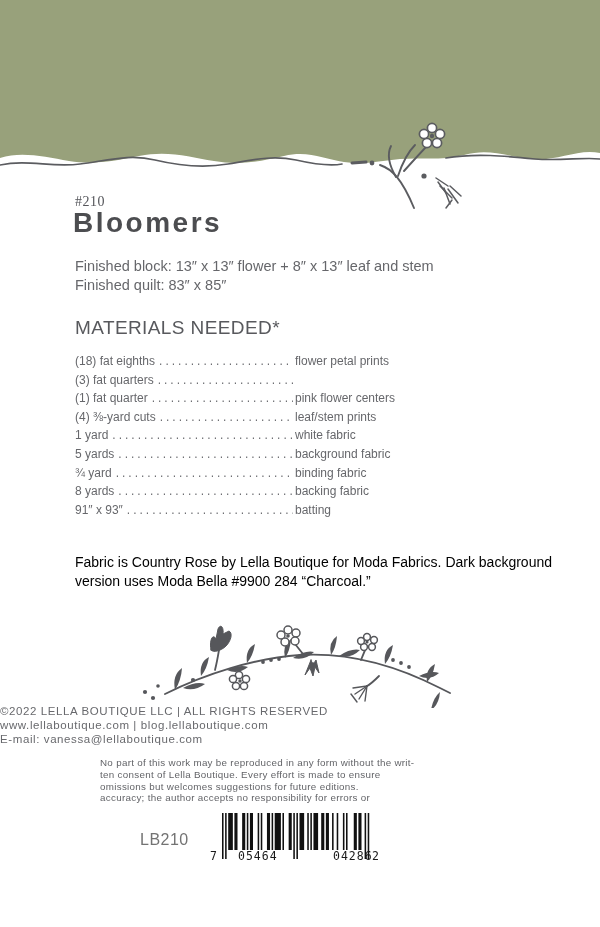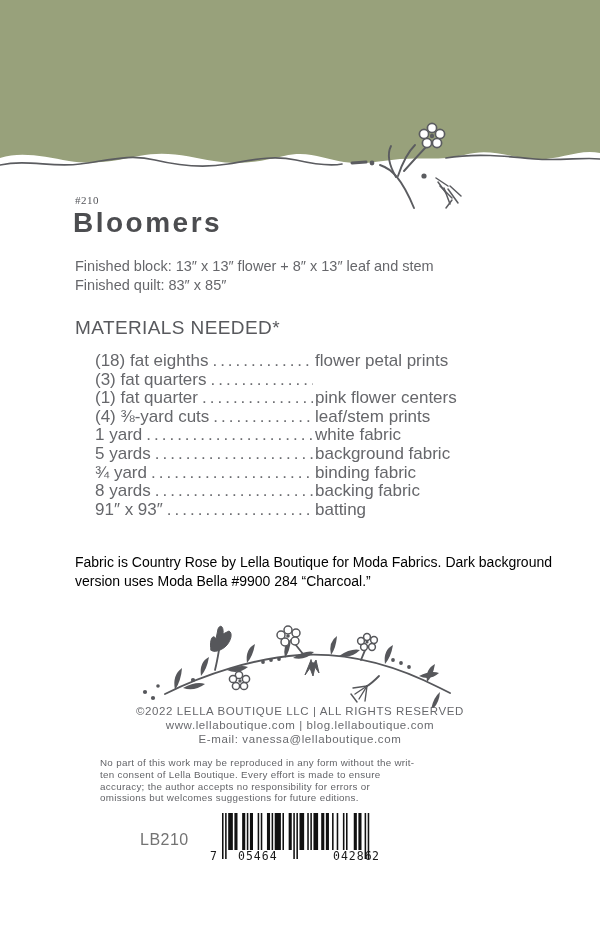--- a/index.html
+++ b/index.html
@@ -13,59 +13,59 @@
   }
   .abs { position: absolute; }
 
   
   #banner-svg { position: absolute; top: 0; left: 0; width: 600px; height: 220px; }
 
   
   #pattern-number {
     left: 75px; top: 194px;
     font-family: "Liberation Serif", serif;
-    font-size: 11px; color: #54555a; letter-spacing: 0.5px;
+    font-size: 14px; color: #54555a; letter-spacing: 0.5px;
   }
   #page-title {
     left: 73px; top: 207px;
     font-size: 28px; font-weight: bold; letter-spacing: 2.5px;
     color: #4c4d50;
   }
   #finished-specs {
     left: 75px; top: 257px;
     font-size: 14.5px; line-height: 18.5px; color: #66676b;
   }
 
   
   #materials-heading {
     left: 75px; top: 317px;
     font-size: 19px; letter-spacing: 0.4px; color: #58595d;
   }
   #materials-rows { left: 75px; top: 352px; width: 470px; }
-  .mat-row { display: flex; font-size: 17px; line-height: 18.6px; color: #66676b; margin-left: 20px; }
+  .mat-row { display: flex; font-size: 12px; line-height: 18.6px; color: #66676b; }
   .mat-left { width: 218px; display: flex; overflow: hidden; flex: none; }
   .mat-item { white-space: nowrap; flex: none; }
   .mat-leader {
     flex: 1 1 auto; overflow: hidden; white-space: nowrap;
     letter-spacing: 3px; padding-left: 4px; color: #6b6c70;
   }
   .mat-use { padding-left: 2px; white-space: nowrap; }
 
   
   #fabric-note {
     left: 75px; top: 553px; width: 490px;
     font-size: 14px; line-height: 19px; color: #000000;
   }
 
   
   #branch-svg { position: absolute; left: 135px; top: 618px; width: 330px; height: 90px; }
 
   
   #copyright-block {
-    left: 0; top: 704px; width: 600px; text-align: center;
+    left: 0; top: 704px; width: 600px; text-align: left;
     font-size: 11.5px; line-height: 14px; color: #68696d; letter-spacing: 0.6px;
   }
   #legal-block {
     left: 100px; top: 757px; width: 400px; 
     font-size: 9.8px; line-height: 11.8px; color: #636468; letter-spacing: 0.3px;
   }
   #sku { left: 140px; top: 831px; font-size: 16px; color: #737373; letter-spacing: 0.5px; }
 
   
   #barcode { left: 222px; top: 813px; width: 148px; height: 50px; }
@@ -296,22 +296,22 @@
 
 <div class="abs" id="copyright-block">
   <div>©2022 LELLA BOUTIQUE LLC | ALL RIGHTS RESERVED</div>
   <div>www.lellaboutique.com | blog.lellaboutique.com</div>
   <div>E-mail: vanessa@lellaboutique.com</div>
 </div>
 
 <div class="abs" id="legal-block">
   <div>No part of this work may be reproduced in any form without the writ-</div>
   <div>ten consent of Lella Boutique. Every effort is made to ensure</div>
+  <div>omissions but welcomes suggestions for future editions.</div>
   <div>accuracy; the author accepts no responsibility for errors or</div>
-  <div>omissions but welcomes suggestions for future editions.</div>
 </div>
 
 <div class="abs" id="sku">LB210</div>
 
 <div class="abs" id="barcode">
   <svg id="barcode-bars" width="148" height="48" xmlns="http://www.w3.org/2000/svg">
       <rect x="0.00" y="0" width="1.55" height="46" fill="#111111"></rect>
       <rect x="3.10" y="0" width="1.55" height="46" fill="#111111"></rect>
       <rect x="6.20" y="0" width="4.65" height="37" fill="#111111"></rect>
       <rect x="12.40" y="0" width="3.10" height="37" fill="#111111"></rect>

